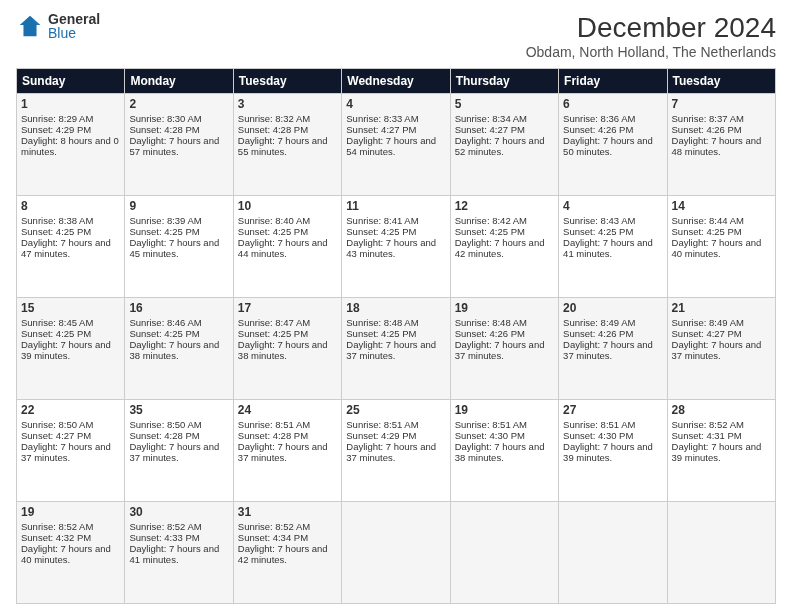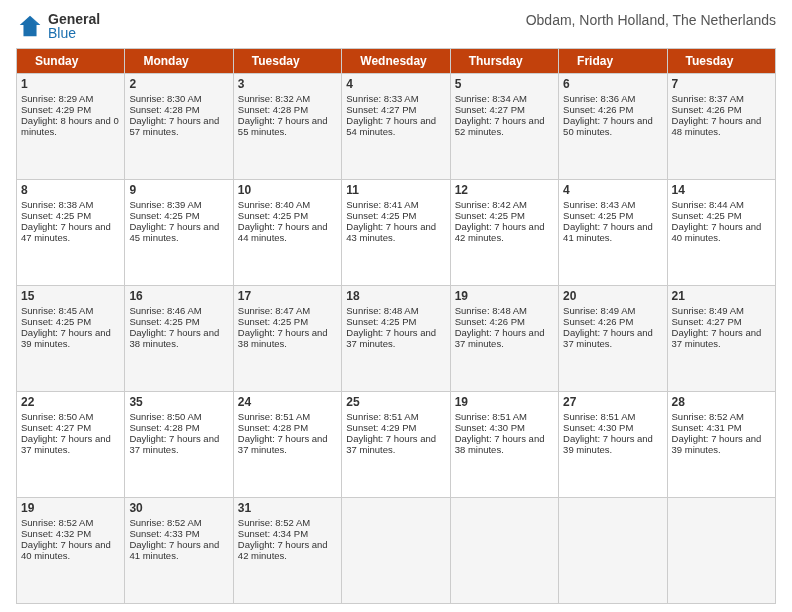--- a/index.html
+++ b/index.html
@@ -60,26 +60,26 @@
       color: #555;
       margin-left: 32px;
     }
     .calendar-table {
       width: 100%;
       border-collapse: collapse;
       flex: 1;
       table-layout: fixed;
     }
     .calendar-table thead tr th {
-      background-color: #c2410c;
+      background-color: #0f172a;
       color: #fff;
       text-align: left;
       font-size: 12px;
       font-weight: bold;
-      padding: 5px 18px;
+      padding: 5px 5px;
       border: 1px solid #ccc;
     }
     .calendar-table tbody tr td {
       vertical-align: top;
       border: 1px solid #ccc;
       padding: 3px 4px;
       font-size: 9.5px;
       color: #333;
       height: 85px;
     }
@@ -108,20 +108,21 @@
       <svg class="logo-icon" viewBox="0 0 30 30">
         <polygon points="15,4 26,14 22,14 22,26 8,26 8,14 4,14" fill="#1a6faf"></polygon>
         <polygon points="15,4 26,14 22,14" fill="#2980c0" opacity="0.5"></polygon>
       </svg>
       <div class="logo-text">
         <span class="logo-general">General</span>
         <span class="logo-blue">Blue</span>
       </div>
     </div>
     <div class="title-block">
+      <div class="main-title">December 2024</div>
       <div class="subtitle">Obdam, North Holland, The Netherlands</div>
     </div>
   </div>
 
   <table class="calendar-table">
     <thead>
       <tr>
         <th>Sunday</th>
         <th>Monday</th>
         <th>Tuesday</th>

